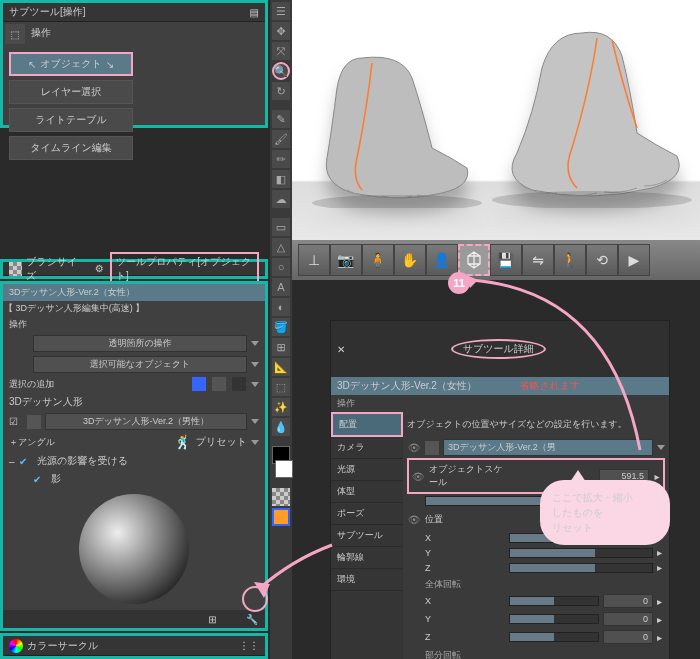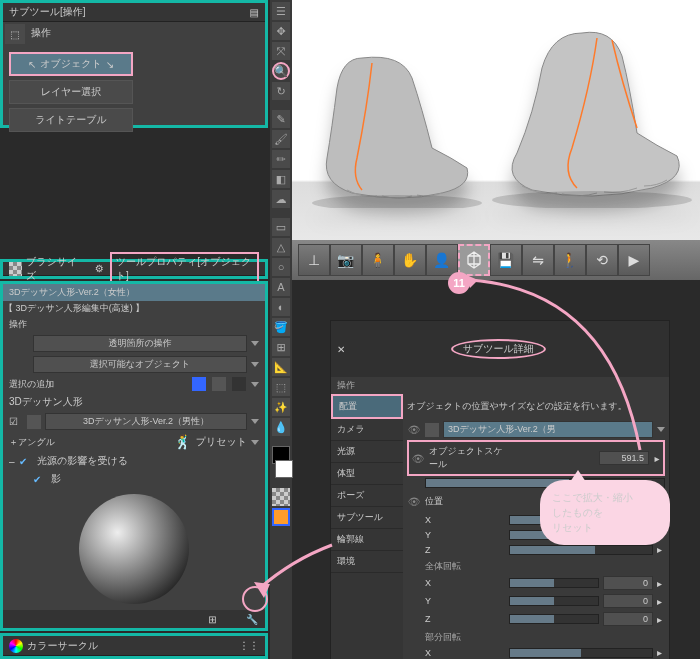--- a/index.html
+++ b/index.html
@@ -80,20 +80,23 @@
         <span style="margin-right:4px">↖</span>
           <span>オブジェクト</span>
           <span style="margin-left:4px">↘</span>
       </div>
       <div class="subtool-btn">
           <span>レイヤー選択</span>
         </div>
       <div class="subtool-btn">
           <span>ライトテーブル</span>
         </div>
+      <div class="subtool-btn">
+          <span>タイムライン編集</span>
+        </div>
     </div>
   </div>
 
   <div style="flex:1"></div>
 
   <div class="panel brush-panel">
     <div class="panel-header" style="height:100%">
       <span class="mini-icon checker"></span>
       <span>ブラシサイズ</span>
       <span style="margin-left:8px">⚙</span>
@@ -237,20 +240,24 @@
   <div class="btn">▶</div>
 </div>
 <div class="badge11">11</div>
 
 <div class="subtool-detail">
   <div class="std-header">
     <span class="x">✕</span>
     <span class="title oval-pink" style="padding:1px 10px">サブツール詳細</span>
     <span style="width:12px"></span>
   </div>
+  <div class="std-strip">
+    <span>3Dデッサン人形-Ver.2（女性）</span>
+    <span class="red" style="margin-left:40px">省略されます</span>
+  </div>
   <div style="padding:2px 6px;font-size:9px;color:#aaa">操作</div>
   <div class="std-body">
     <div class="std-cat">
       <div class="active highlight-pink">配置</div>
       <div>カメラ</div>
       <div>光源</div>
       <div>体型</div>
       <div>ポーズ</div>
       <div>サブツール</div>
       <div>輪郭線</div>

